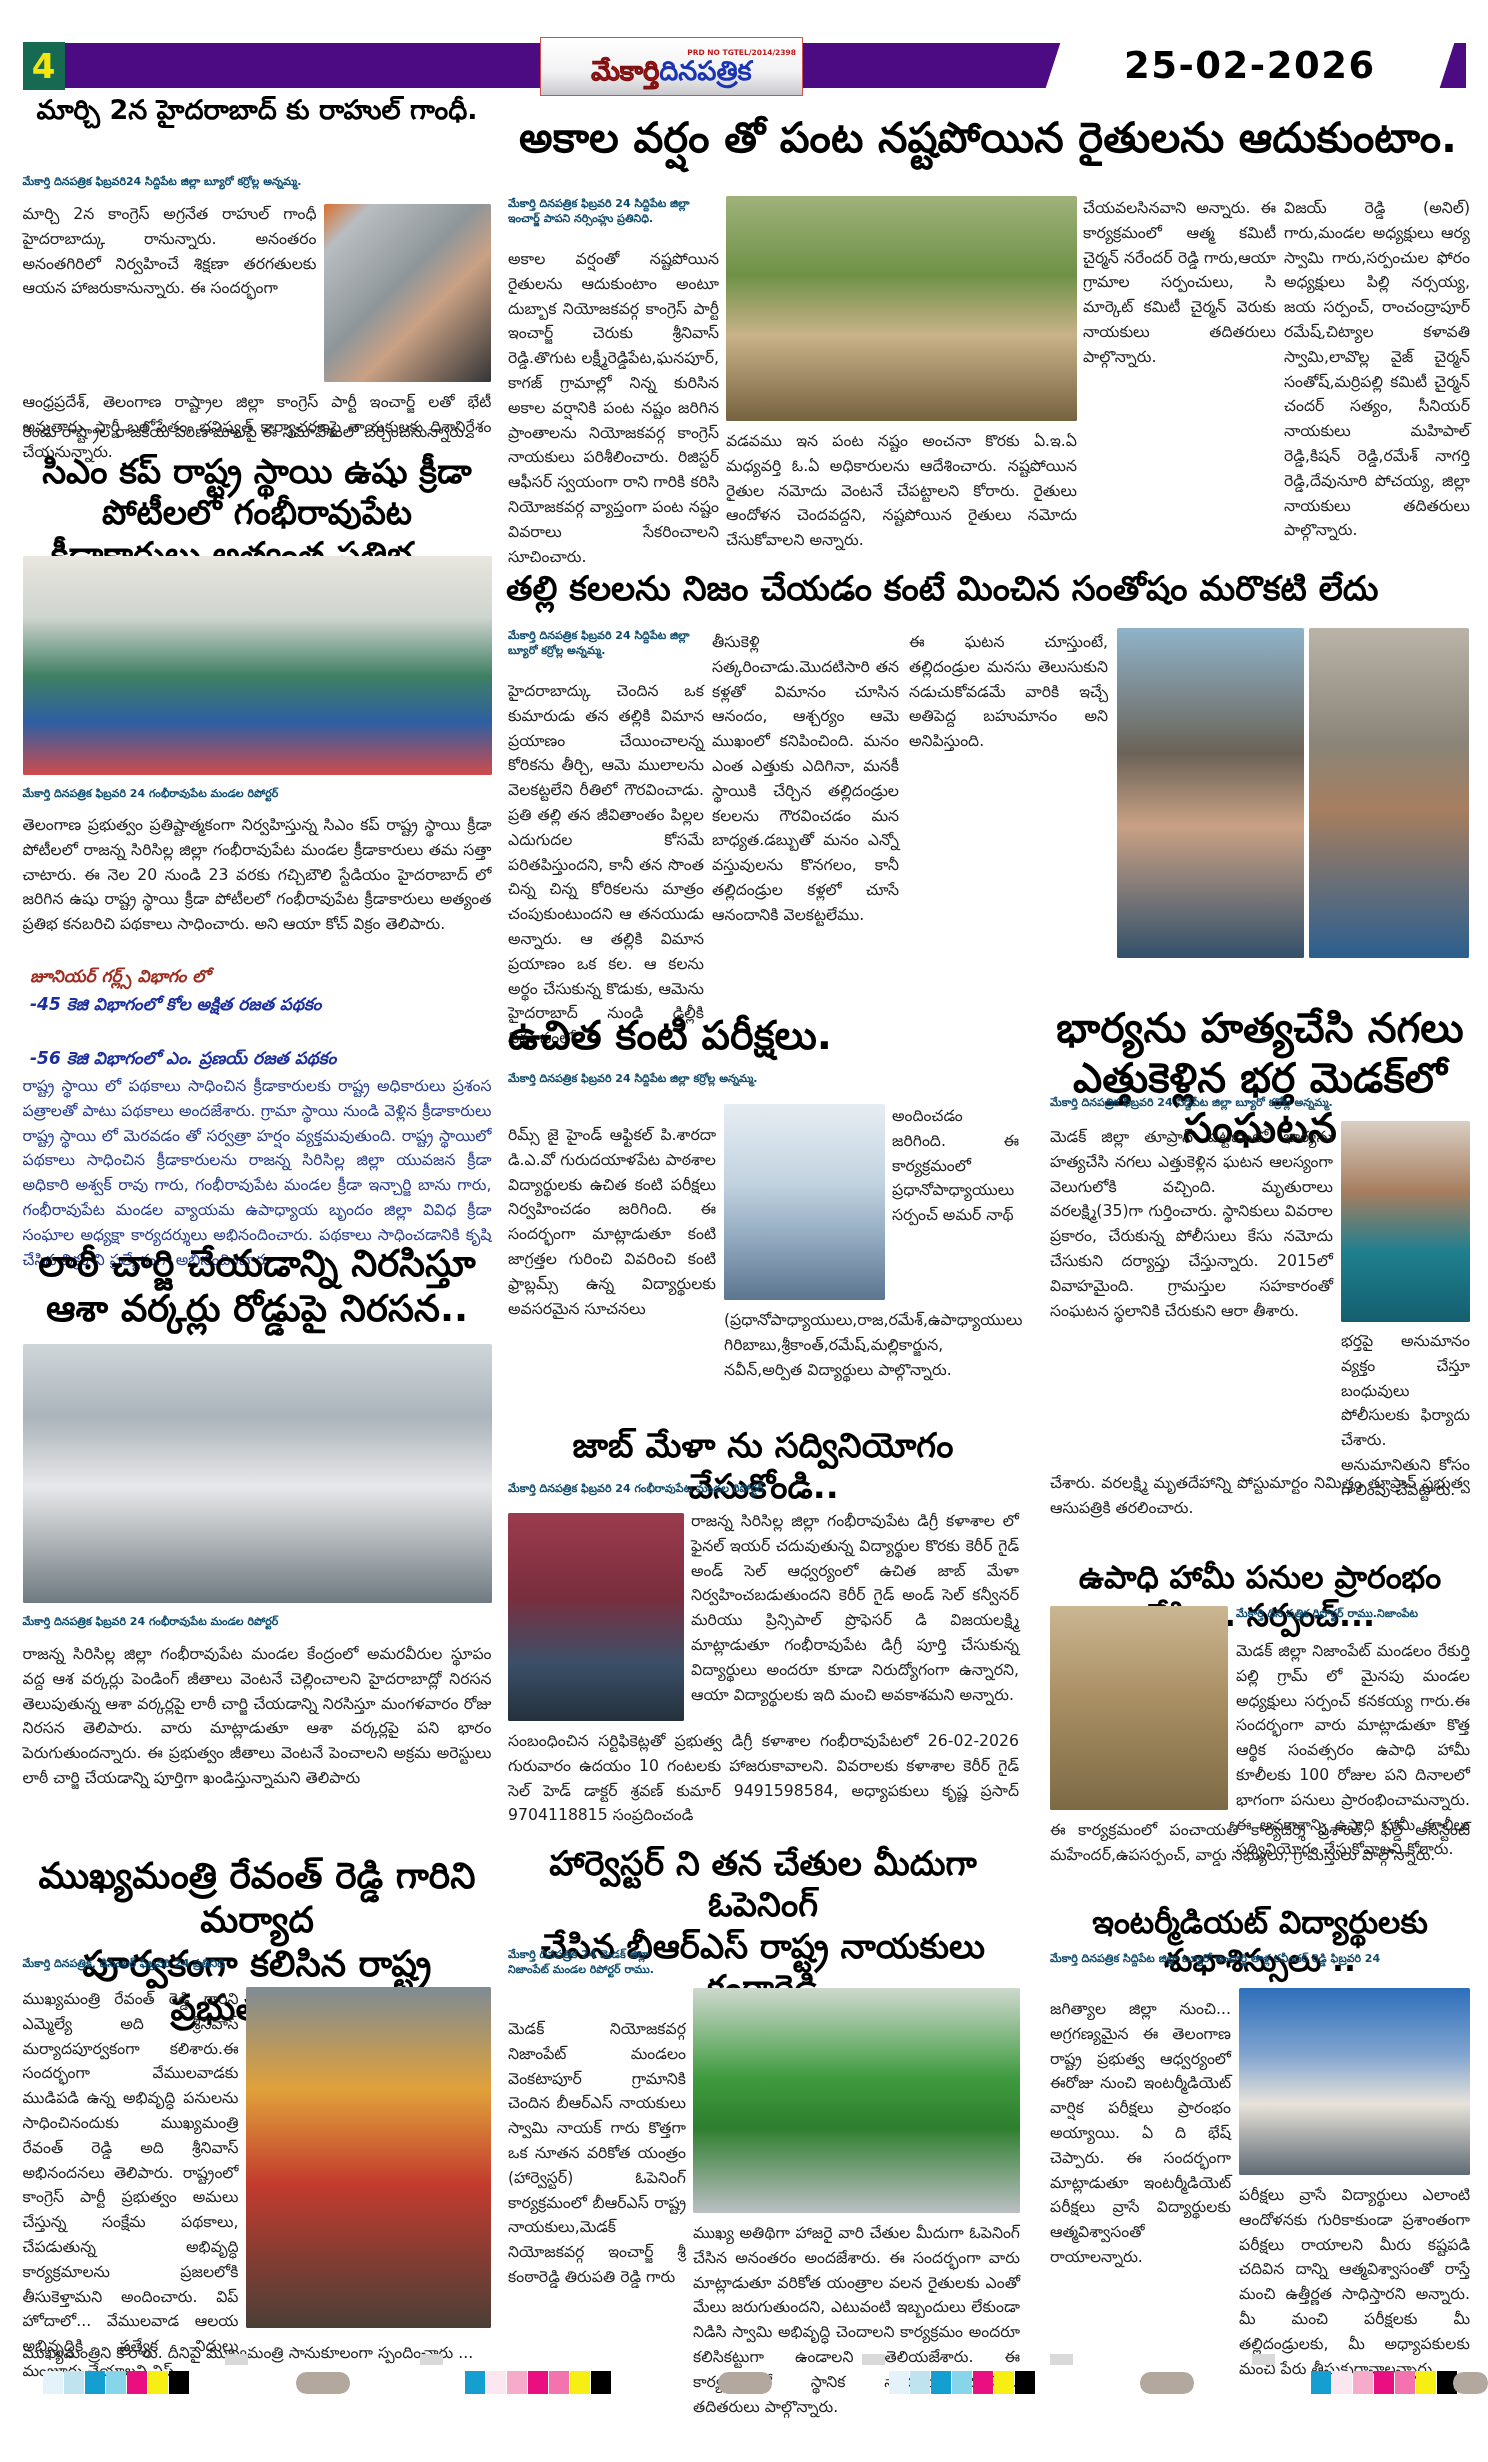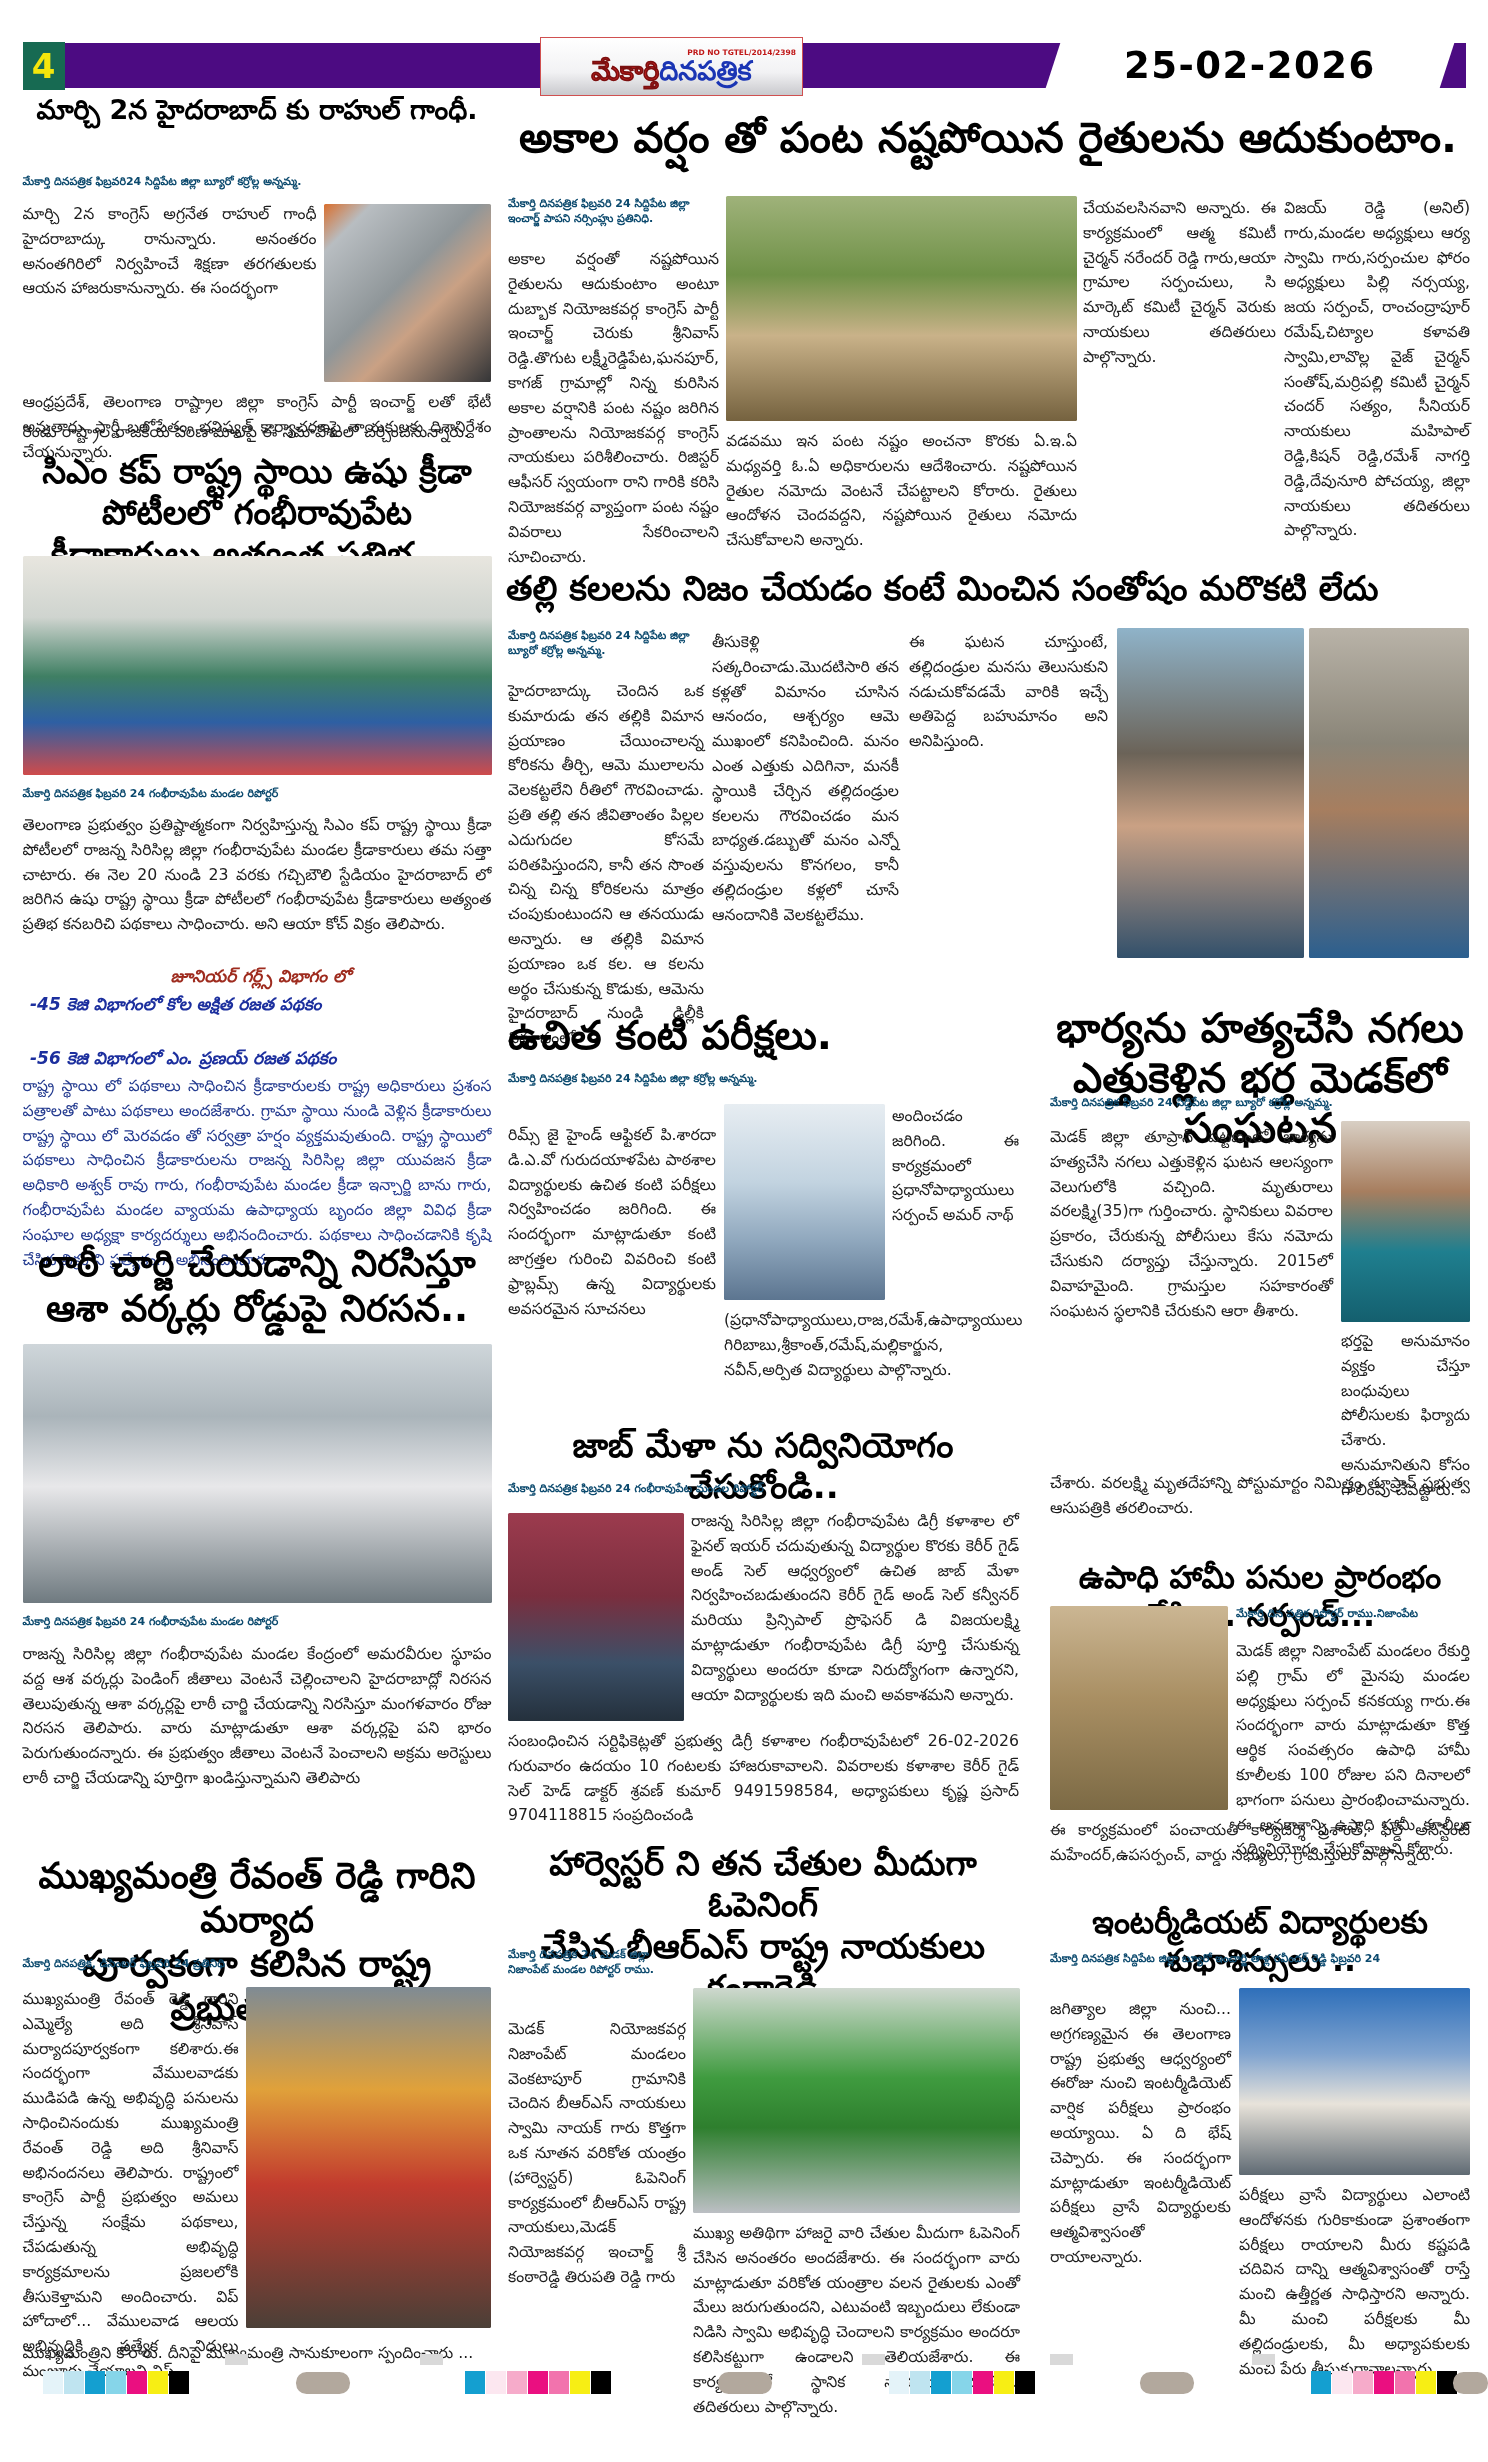--- a/index.html
+++ b/index.html
@@ -16,21 +16,21 @@
   .logo-main{font-size:27px;font-weight:800;line-height:1.05;}
   .logo-w1{color:#d42020;-webkit-text-stroke:0.7px #7a1010;}
   .logo-w2{color:#1a35b4;}
   .date-plate{background:#ffffff;transform:skewX(-18deg);display:flex;align-items:center;justify-content:center;}
   .date-text{transform:skewX(18deg);font-size:37px;font-weight:800;color:#000;letter-spacing:1.5px;}
   
   .headline{font-weight:800;color:#000;text-align:center;line-height:1.22;}
   .byline{font-weight:700;font-size:11px;color:#0c4a6e;line-height:1.4;}
   .body-text{font-size:15.7px;text-align:justify;line-height:1.58;color:#1c1c1c;}
   .blue-text{color:#233a8f;}
-  .maroon{color:#9e2b1e;font-weight:700;font-style:italic;font-size:17px;text-align:center;}
+  .maroon{color:#9e2b1e;font-weight:700;font-style:italic;font-size:17px;}
   .medal-line{color:#1c2f9e;font-weight:700;font-style:italic;font-size:17px;line-height:1.6;}
   .photo{border-radius:1.5px;}
   
   .swatch-group{display:flex;gap:1.5px;}
   .sw{width:19.5px;height:23px;}
   .pill{background:#b2a89d;border-radius:10.5px;}
   .tab{background:#d9d9d9;}
 </style>
 </head>
 <body>

